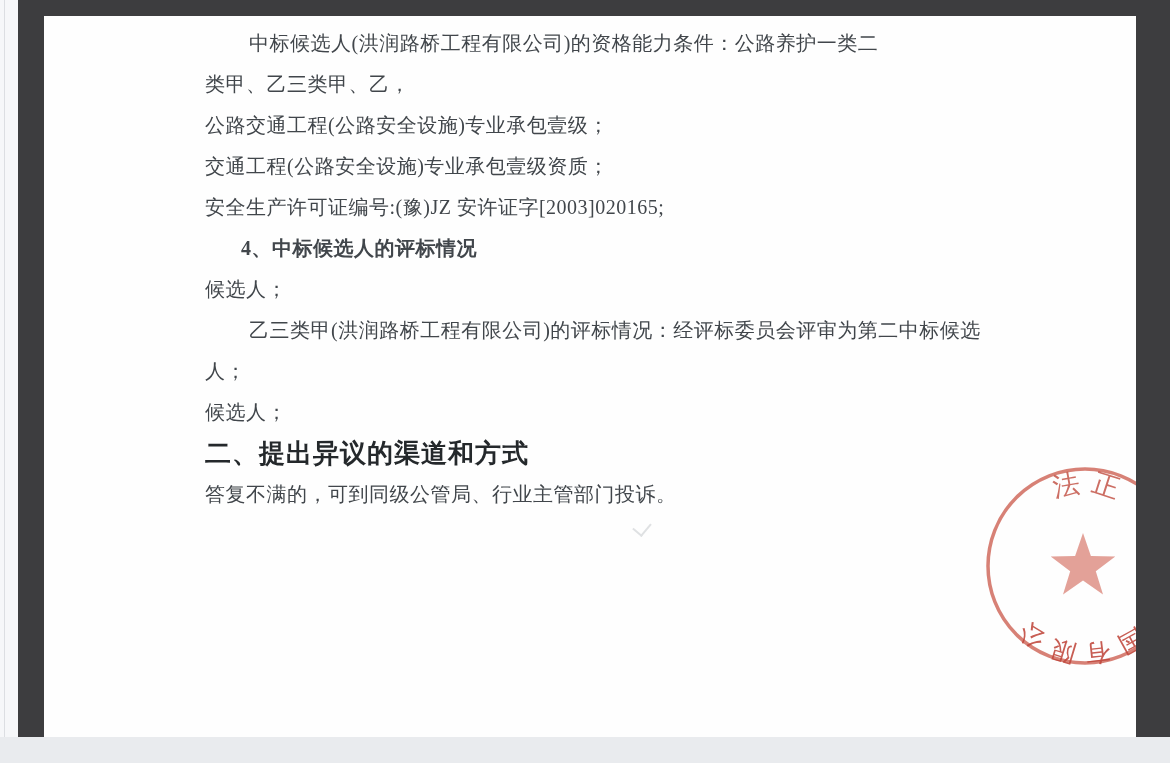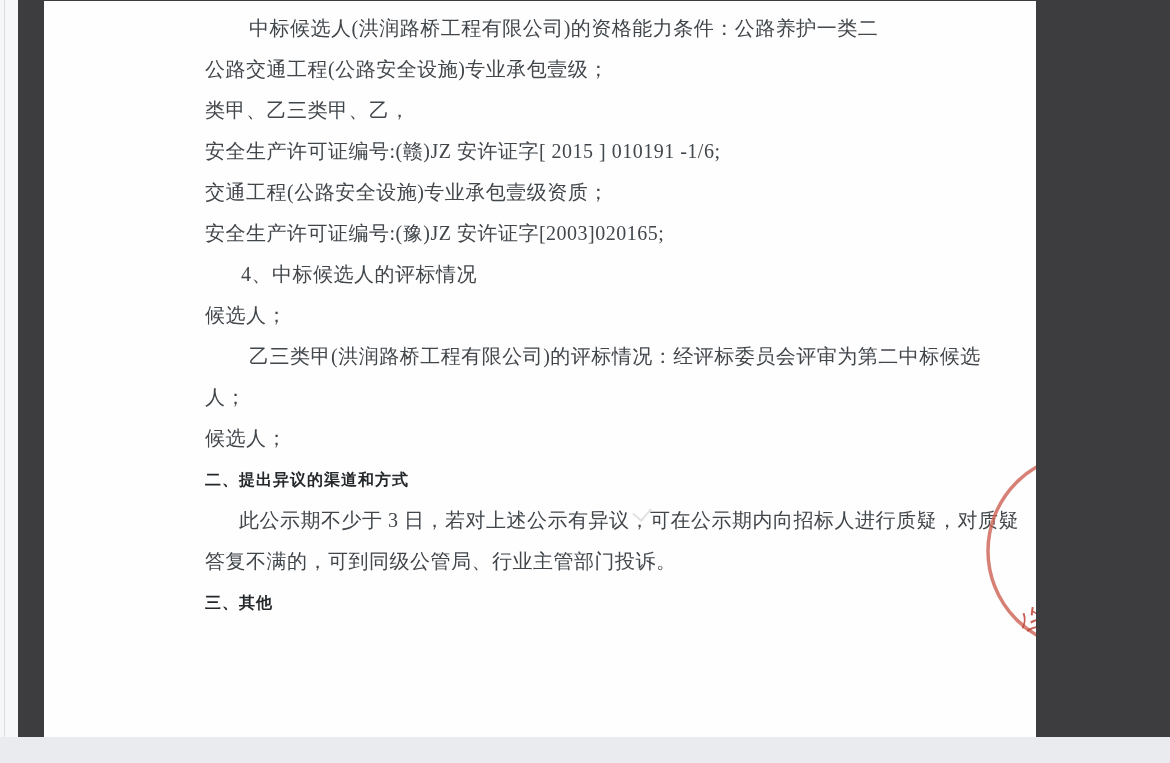--- a/index.html
+++ b/index.html
@@ -14,41 +14,41 @@
   }
   .left-gutter::after{
     content:"";position:absolute;left:4px;top:0;width:1px;height:100%;
     background:#dcdee2;
   }
   .scan-frame{
     position:absolute;left:18px;top:0;width:1152px;height:737px;
     background:#3d3d3f;
   }
   .page{
-    position:absolute;left:26px;top:1px;width:992px;height:737px;
+    position:absolute;left:26px;top:16px;width:1092px;height:737px;
     background:#fefefe;overflow:hidden;
   }
   .bottom-gutter{
     position:absolute;left:0;top:737px;width:1170px;height:26px;
     background:#e9ebee;
   }
   .text-column{
     position:absolute;left:161px;top:7px;width:800px;
     color:#41464b;
   }
   .line{
     height:41px;line-height:41px;font-size:20px;
     white-space:nowrap;letter-spacing:0.5px;
   }
   .line.para{padding-left:44px;}
   .line.cont{padding-left:0;}
-  .line.numbered{padding-left:36px;}
+  .line.numbered{padding-left:36px;font-weight:bold;}
   .line.para-sm{padding-left:34px;}
   .line.heading{
-    padding-left:0;font-weight:bold;font-size:16px;
+    padding-left:0;font-weight:bold;font-size:26px;
     color:#24282b;letter-spacing:1px;
   }
   .scratch-mark{
     position:absolute;left:590px;top:505px;width:14px;height:10px;
     border-left:2px solid #c6cacd;border-bottom:2px solid #c6cacd;
     transform:rotate(-50deg);opacity:.55;
   }
   .seal-svg{
     position:absolute;left:930px;top:438px;width:210px;height:225px;
   }
@@ -56,34 +56,31 @@
 </head>
 <body>
 
 <div class="left-gutter"></div>
 
 <div class="scan-frame">
   <div class="page">
 
     <div class="text-column">
         <div class="line para">中标候选人(洪润路桥工程有限公司)的资格能力条件：公路养护一类二</div>
+        <div class="line cont">类甲、乙三类甲、乙，</div>
         <div class="line cont">公路交通工程(公路安全设施)专业承包壹级；</div>
-        <div class="line cont">类甲、乙三类甲、乙，</div>
-        <div class="line cont">安全生产许可证编号:(赣)JZ 安许证字[ 2015 ] 010191 -1/6;</div>
         <div class="line cont">交通工程(公路安全设施)专业承包壹级资质；</div>
         <div class="line cont">安全生产许可证编号:(豫)JZ 安许证字[2003]020165;</div>
         <div class="line numbered">4、中标候选人的评标情况</div>
         <div class="line cont">候选人；</div>
         <div class="line para">乙三类甲(洪润路桥工程有限公司)的评标情况：经评标委员会评审为第二中标候选</div>
         <div class="line cont">人；</div>
         <div class="line cont">候选人；</div>
         <div class="line heading">二、提出异议的渠道和方式</div>
-        <div class="line para-sm">此公示期不少于 3 日，若对上述公示有异议，可在公示期内向招标人进行质疑，对质疑</div>
         <div class="line cont">答复不满的，可到同级公管局、行业主管部门投诉。</div>
-        <div class="line heading">三、其他</div>
       </div>
 
     <div class="scratch-mark"></div>
 
     <svg class="seal-svg" viewBox="0 0 210 225" xmlns="http://www.w3.org/2000/svg">
       <defs>
         <path id="seal-top-arc" d="M 47 75 A 74 74 0 0 1 175 75"></path>
         <path id="seal-bottom-arc" d="M 180 152 A 80 80 0 0 1 42 152"></path>
       </defs>
       <circle cx="111" cy="112" r="97" fill="none" stroke="#cd6154" stroke-width="3.5" opacity="0.8"></circle>

